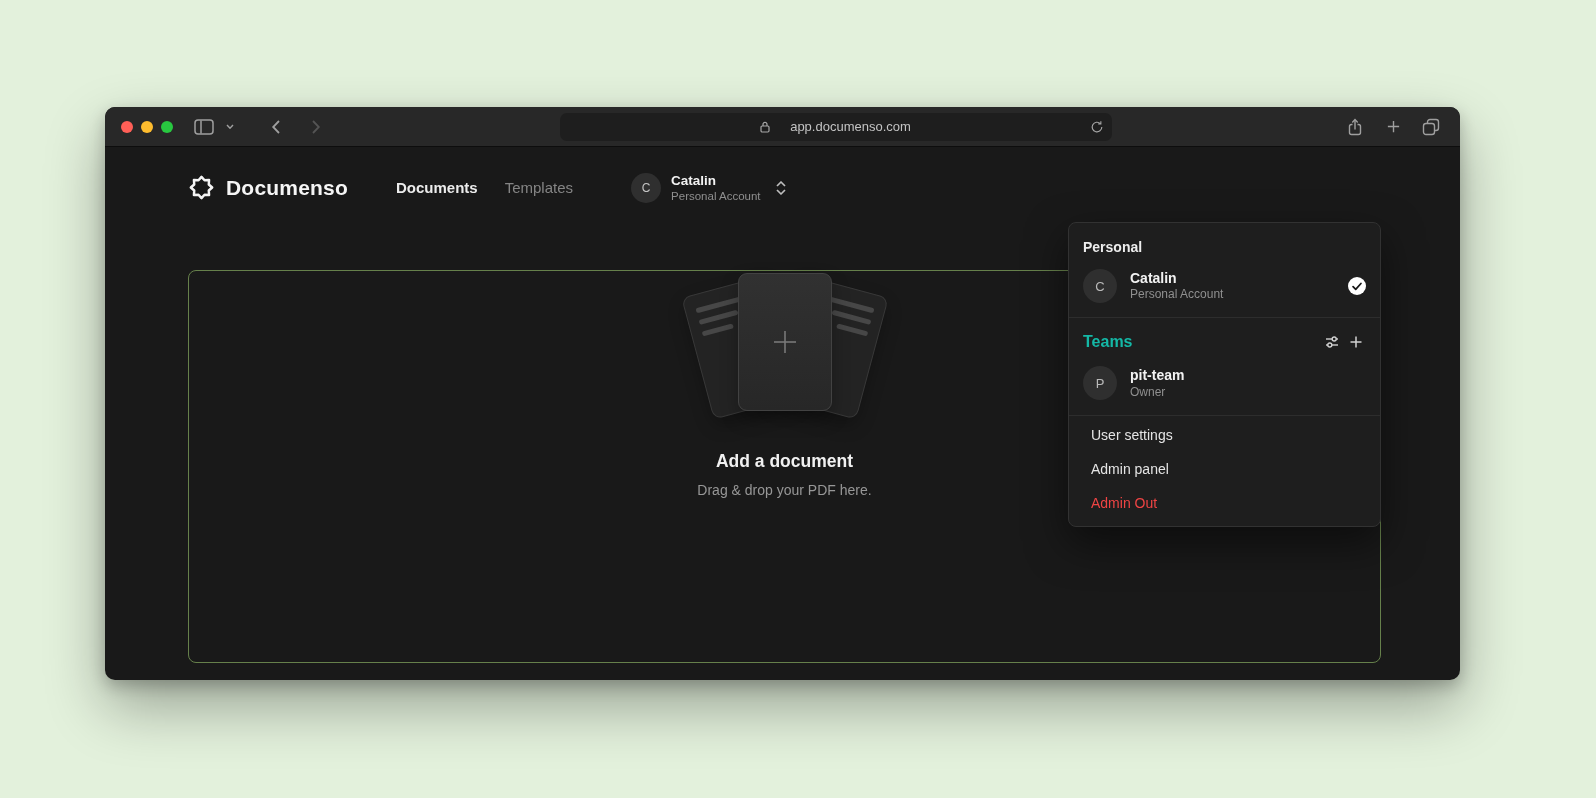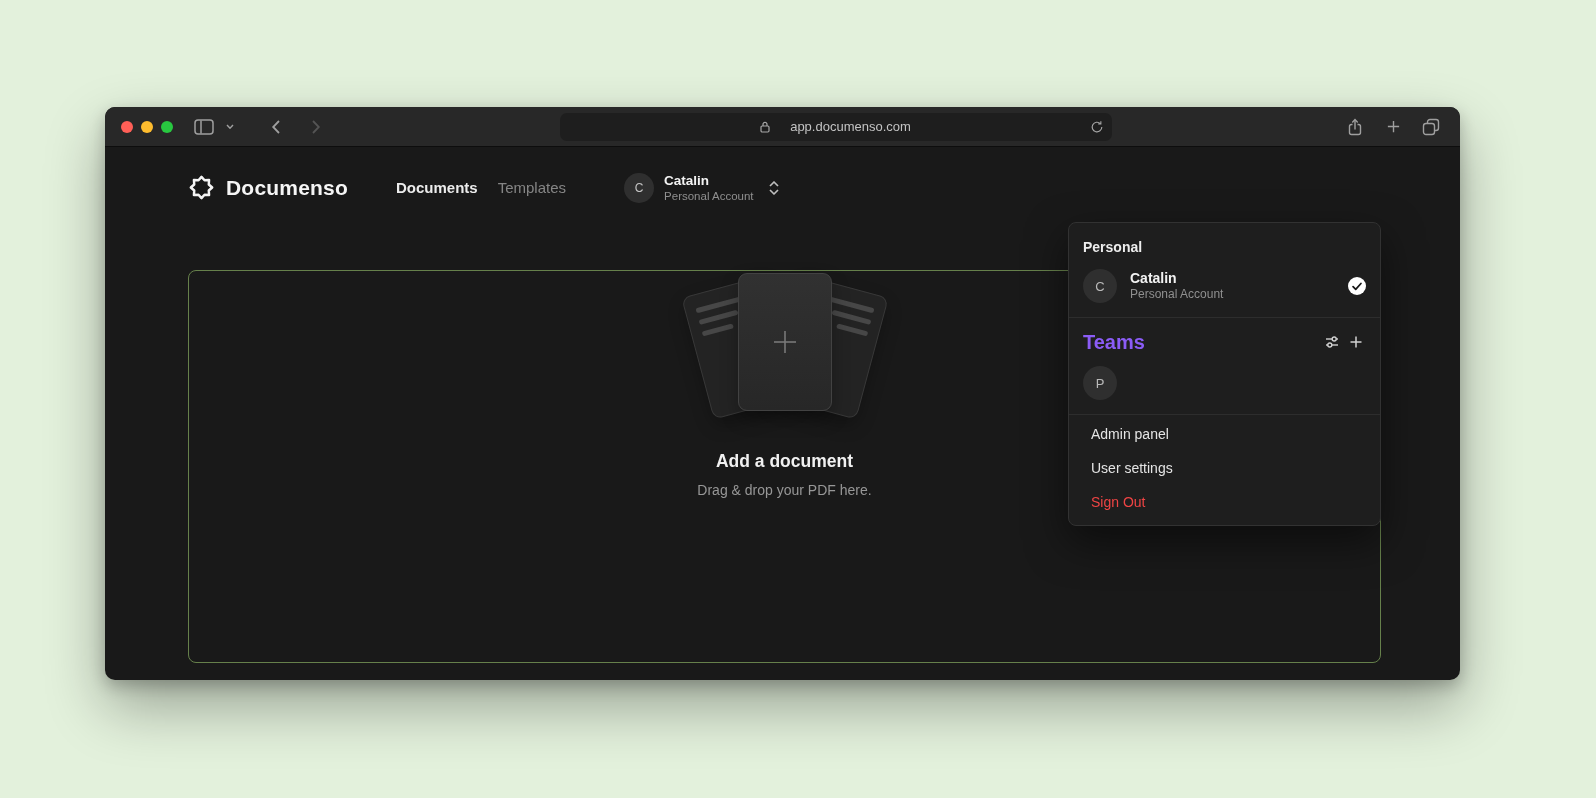--- a/index.html
+++ b/index.html
@@ -59,21 +59,21 @@
   .tb-right { display: flex; align-items: center; gap: 12px; }
 
   
   .app-header {
     display: flex; align-items: center;
     padding: 25px 50px 0 83px;
   }
   .brand { display: flex; align-items: center; gap: 11px; color: #fafafa; }
   .brand-logo { display: flex; color: #f5f5f5; }
   .brand-name { font-size: 21px; font-weight: 700; letter-spacing: .2px; color: #f5f5f5; }
-  .nav { display: flex; gap: 20px; margin-left: 48px; font-size: 15px; }
+  .nav { display: flex; gap: 27px; margin-left: 48px; font-size: 15px; }
   .nav-link { cursor: pointer; }
   .nav-link.active { color: #ececec; font-weight: 700; }
   .nav-link.inactive { color: #858585; font-weight: 500; }
 
   .search-box {
     margin-left: auto; width: 376px; height: 38px;
     border: 1px solid #2e2e2e; background: #1d1d1d;
     border-radius: 8px;
     display: flex; align-items: center; gap: 9px;
     padding: 0 8px 0 13px;
@@ -151,21 +151,21 @@
   }
   .menu-acc-names { flex: 1; display: flex; flex-direction: column; line-height: 1.32; }
   .menu-acc-name { font-size: 14px; font-weight: 600; color: #f2f2f2; }
   .menu-acc-sub { font-size: 12px; color: #8f8f8f; }
   .check {
     width: 18px; height: 18px; border-radius: 50%; background: #ffffff;
     display: flex; align-items: center; justify-content: center; flex: 0 0 auto;
   }
   .menu-divider { height: 1px; background: #2d2d2d; margin: 2px 0; }
   .teams-head { display: flex; align-items: center; padding: 10px 12px 6px 14px; }
-  .teams-head .teams-title { flex: 1; font-size: 20px; font-weight: 700; color: #8b5cf6; }
+  .teams-head .teams-title { flex: 1; font-size: 16px; font-weight: 700; color: #14b8a6; }
   .icon-btn {
     width: 24px; height: 24px; color: #d2d2d2; cursor: pointer;
     display: flex; align-items: center; justify-content: center;
   }
   .menu-item { padding: 9px 22px; font-size: 14px; color: #e4e4e4; cursor: pointer; }
   .menu-item.danger { color: #ef4444; }
 
   svg { display: block; }
 </style>
 </head>
@@ -336,22 +336,26 @@
       <span class="icon-btn">
         <svg width="14" height="14" viewBox="0 0 14 14">
           <line x1="7" y1="1.5" x2="7" y2="12.5" stroke="currentColor" stroke-width="1.5"></line>
           <line x1="1.5" y1="7" x2="12.5" y2="7" stroke="currentColor" stroke-width="1.5"></line>
         </svg>
       </span>
     </div>
 
     <div class="menu-account">
       <span class="menu-avatar">P</span>
+      <span class="menu-acc-names">
+        <span class="menu-acc-name">pit-team</span>
+        <span class="menu-acc-sub">Owner</span>
+      </span>
     </div>
 
     <div class="menu-divider"></div>
 
+    <div class="menu-item">User settings</div>
     <div class="menu-item">Admin panel</div>
-    <div class="menu-item">User settings</div>
-    <div class="menu-item danger">Sign Out</div>
+    <div class="menu-item danger">Admin Out</div>
   </div>
 
 </div>
 
 </body></html>

